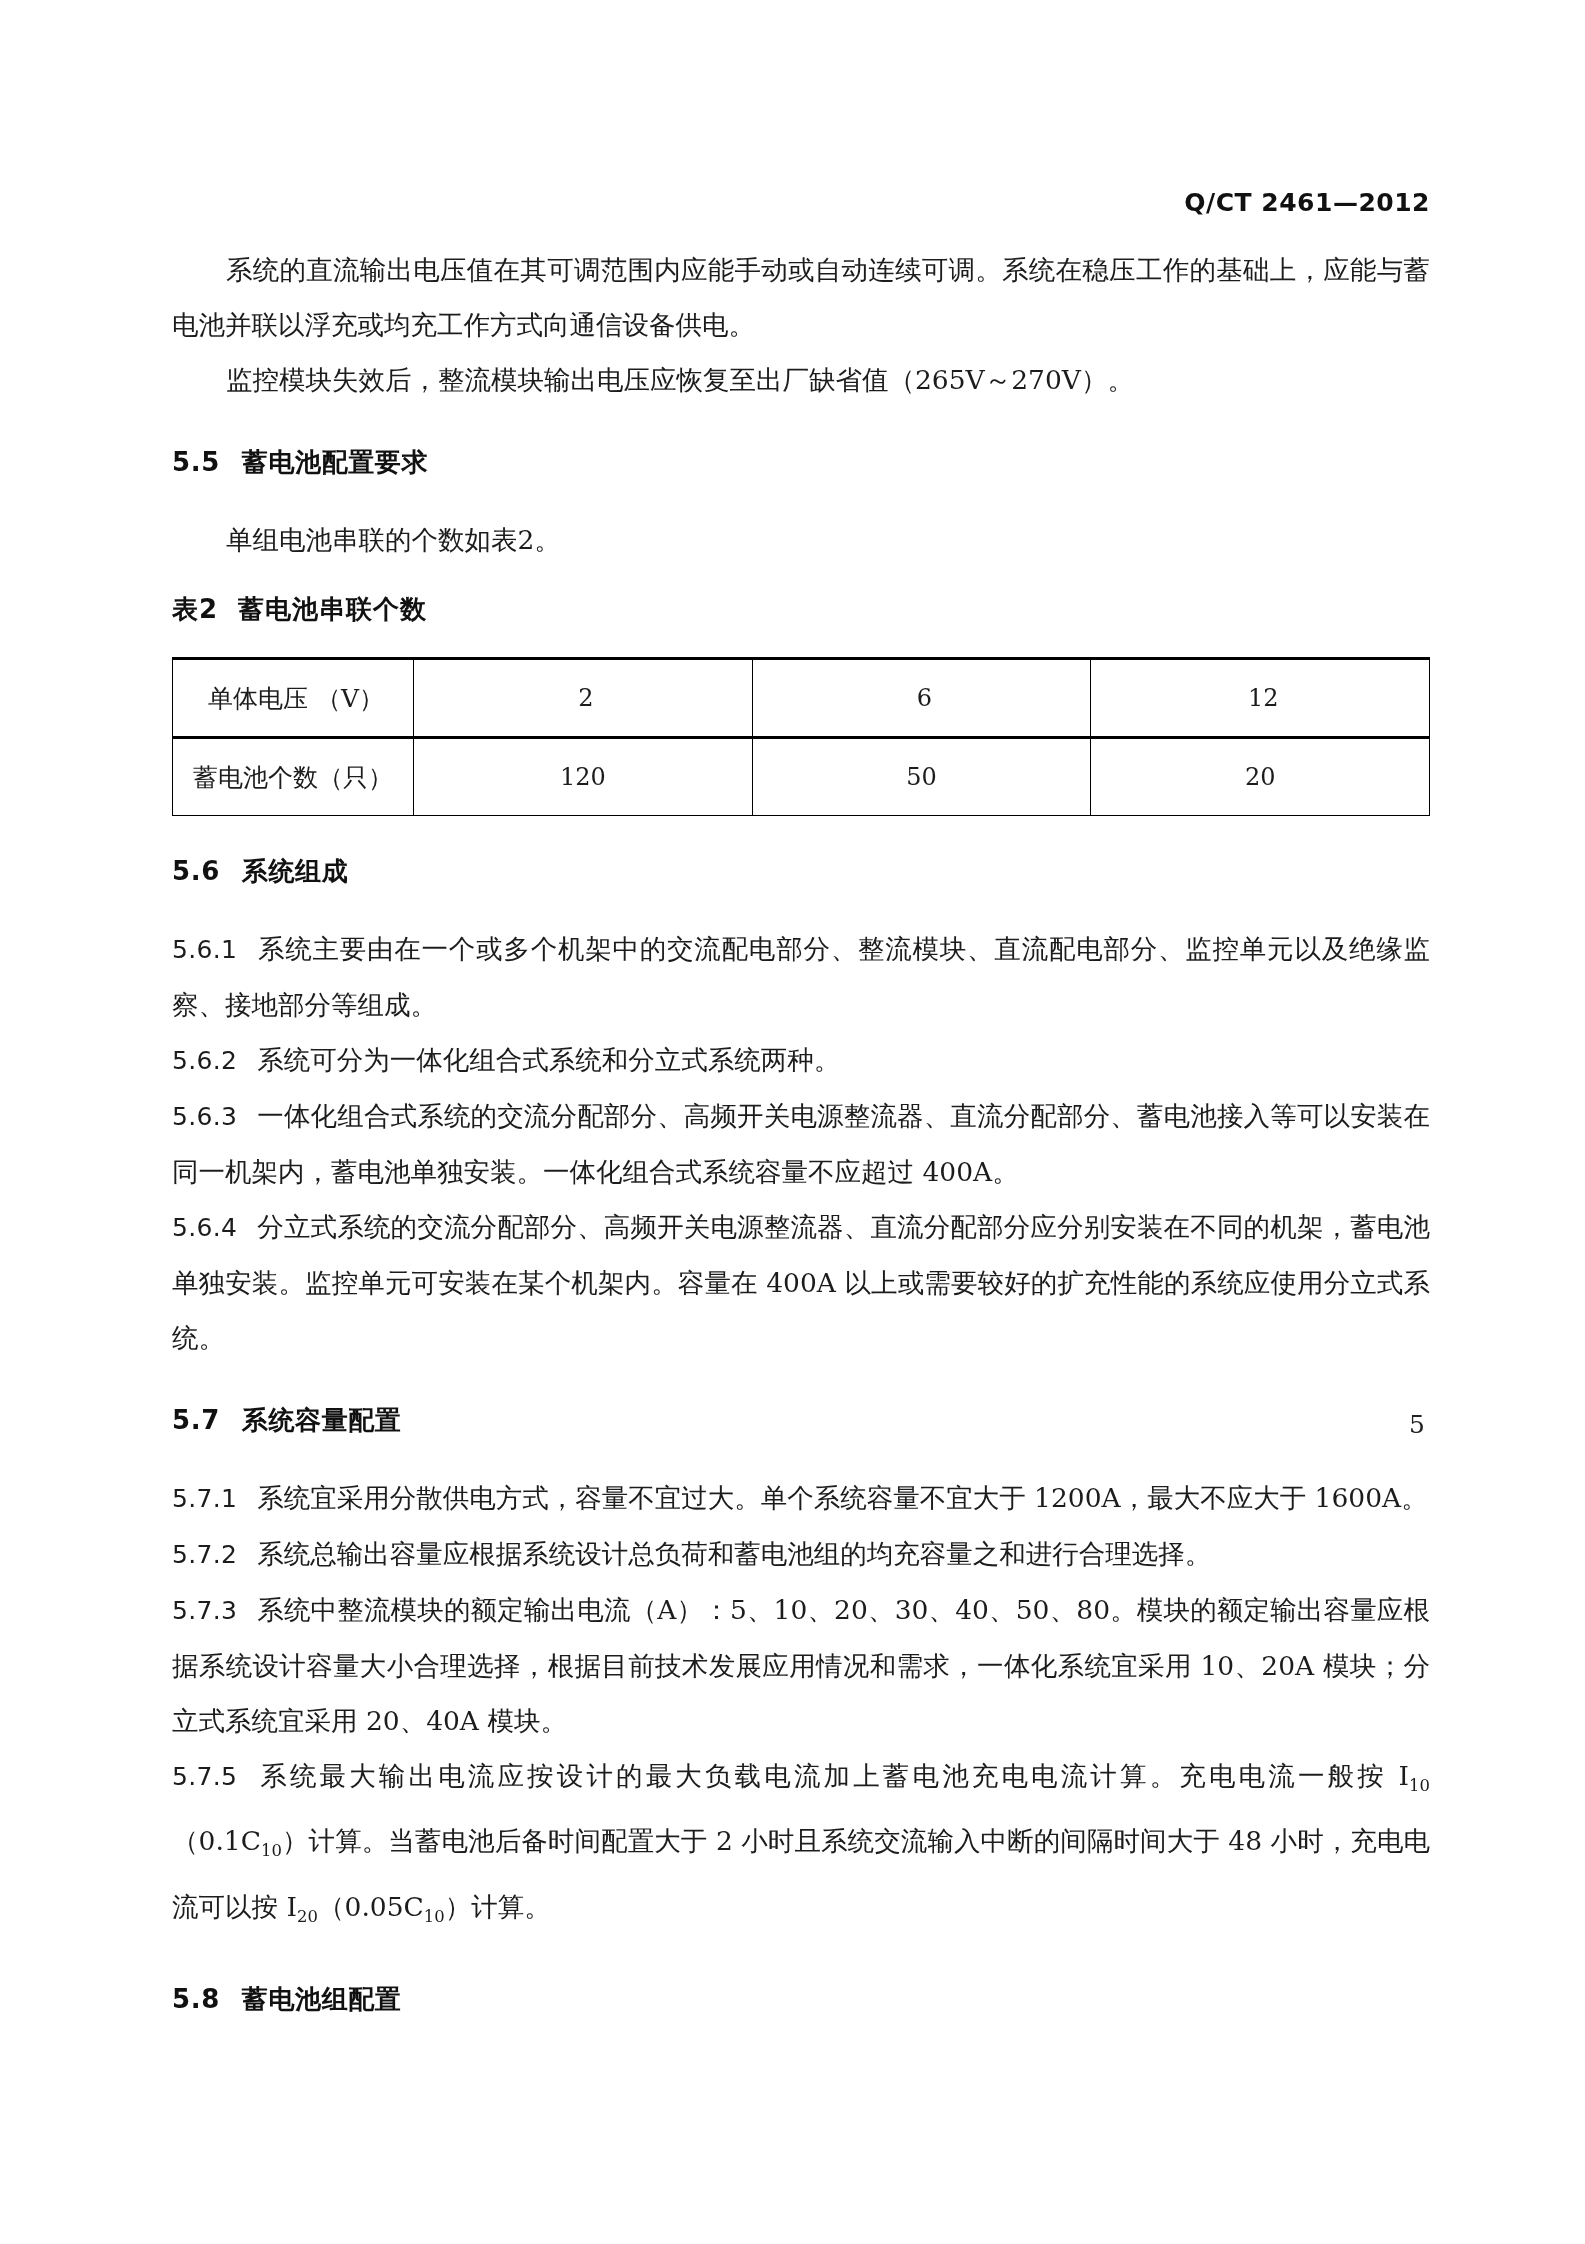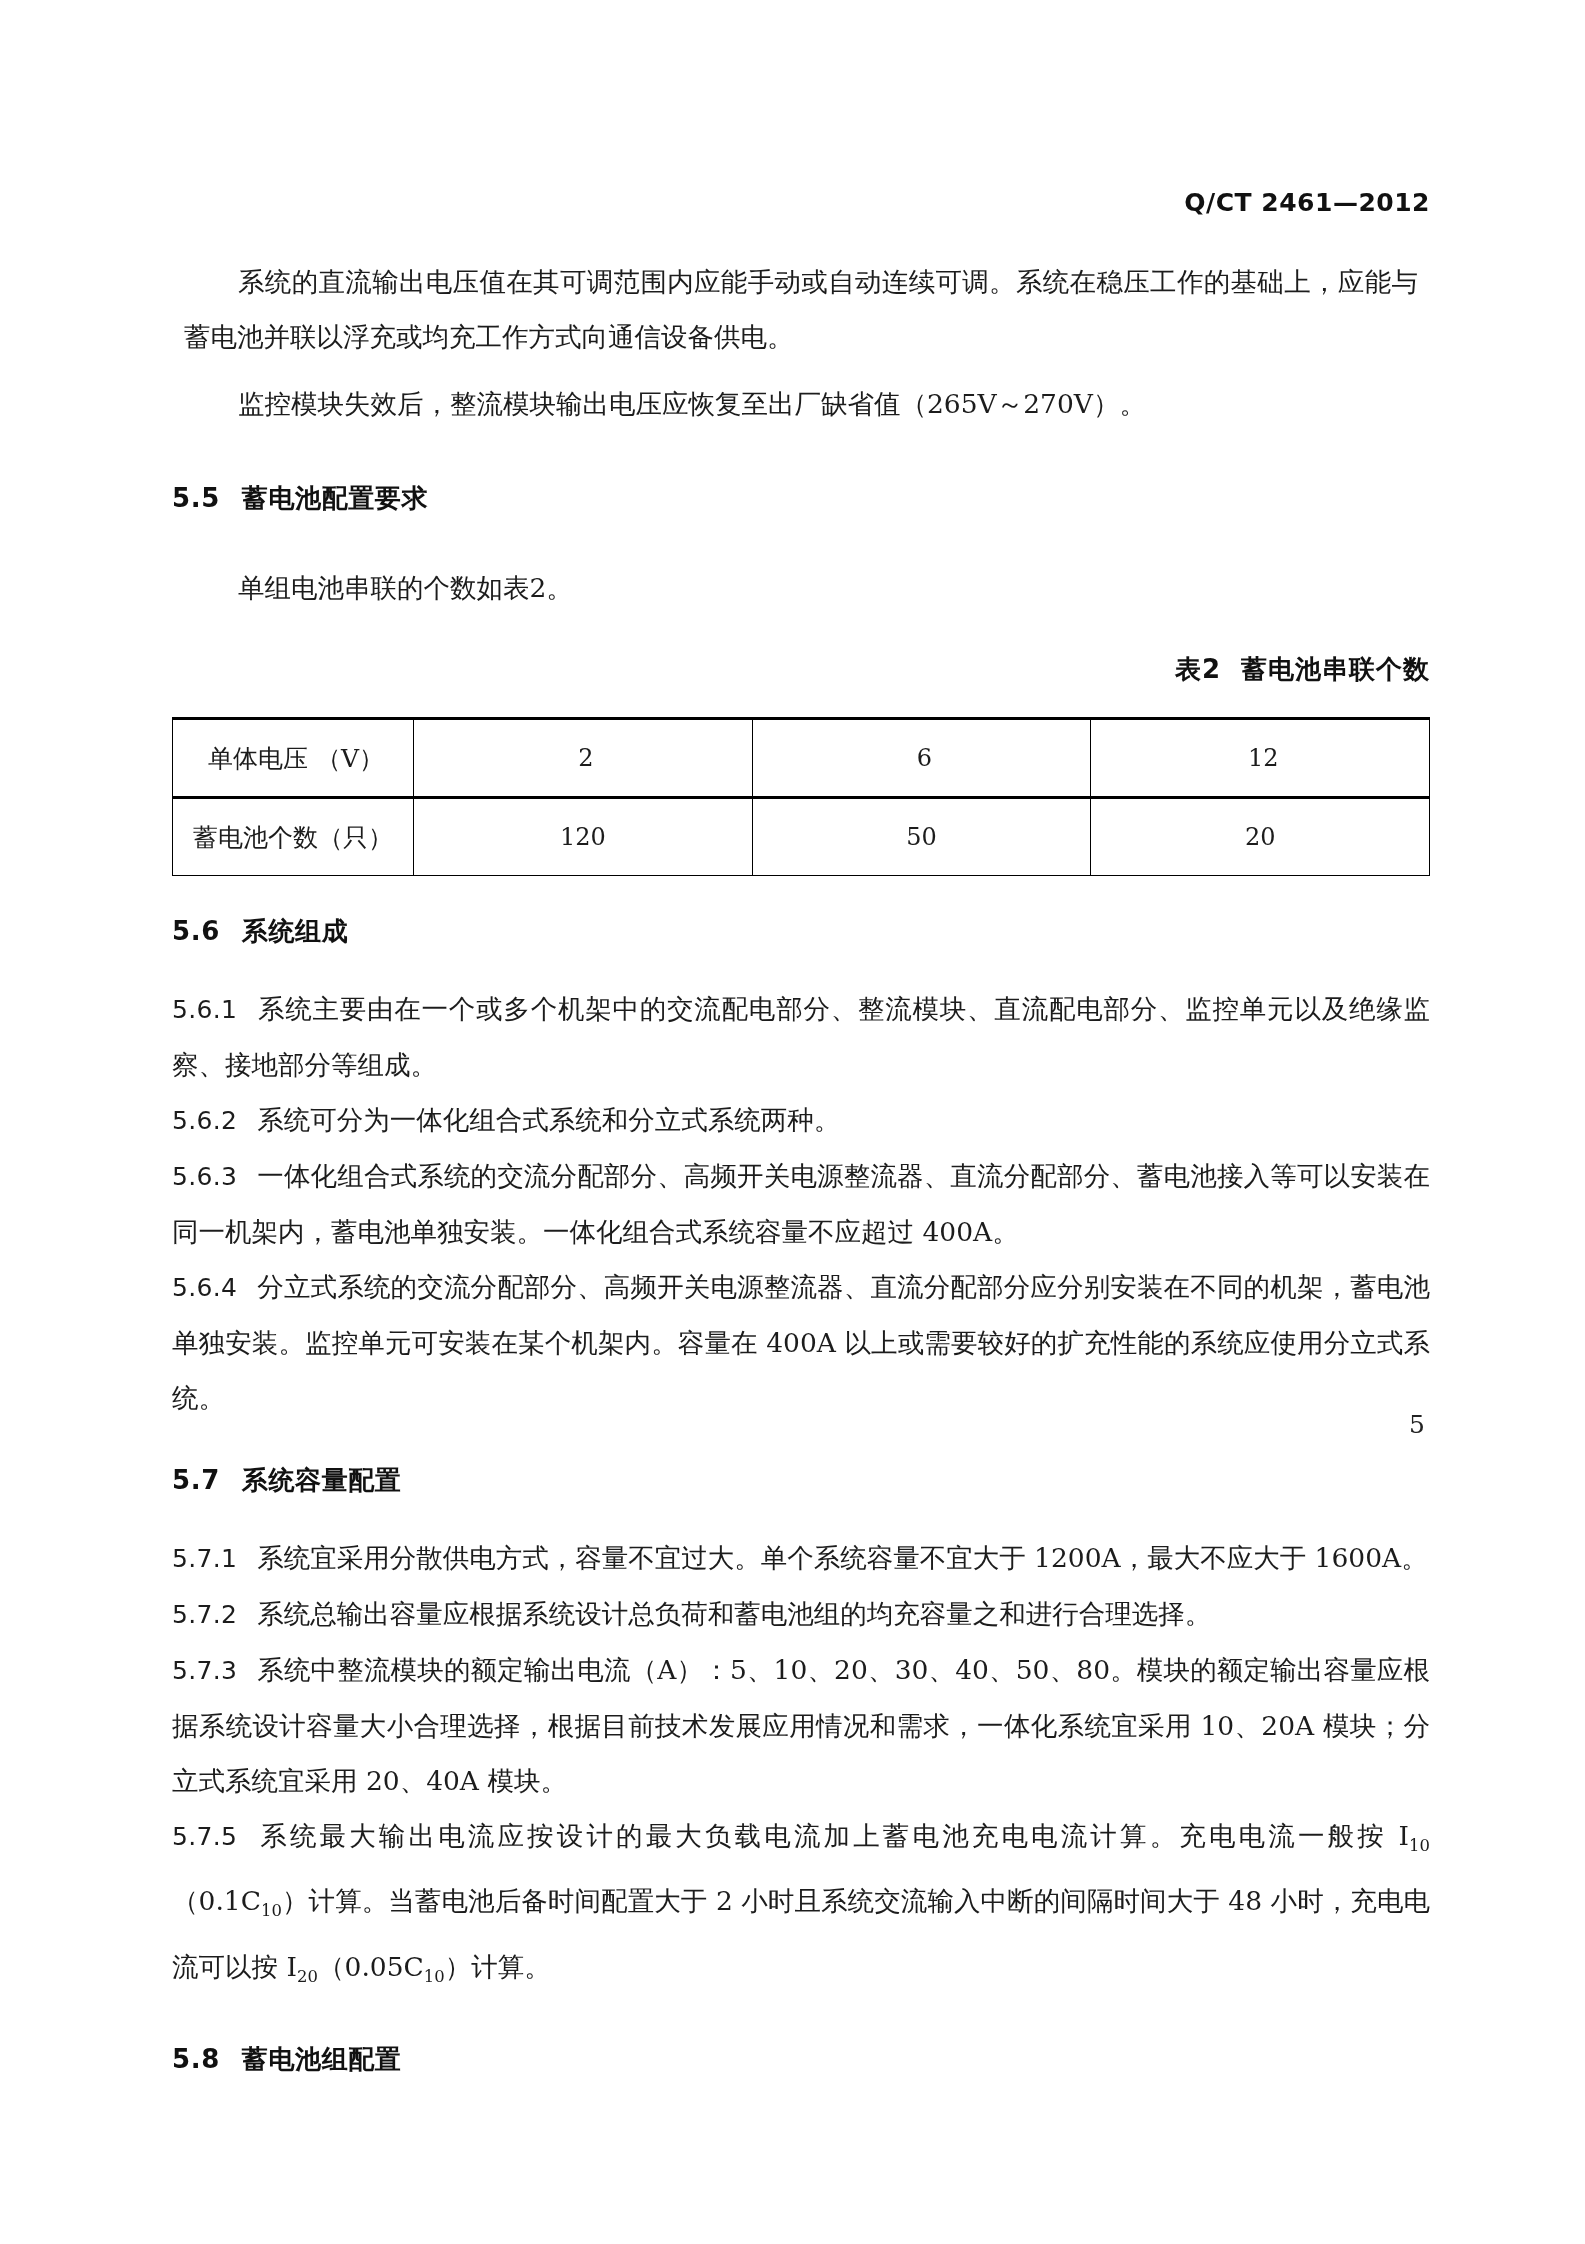--- a/index.html
+++ b/index.html
@@ -35,21 +35,21 @@
     white-space: nowrap;
   }
   
   .content {
     position: absolute;
     left: 172px;
     top: 242px;
     width: 1258px;
   }
   p.body, p.indent {
-    margin: 12px;
+    margin: 0;
     font-size: 26.5px;
     line-height: 55px;
     text-align: justify;
     text-justify: inter-ideograph;
     color: #1c1c1c;
     font-family: "DejaVu Serif", "Liberation Serif", serif;
   }
   p.indent { text-indent: 54px; }
   p.hang {
     margin: 0;
@@ -75,21 +75,21 @@
     letter-spacing: 0.6px;
     color: #111;
   }
   h2.sec .secnum { margin-right: 22px; }
   .sp-before-h { height: 28px; }
   .sp-after-h { height: 22px; }
   .sp-small { height: 16px; }
   
   .tbl-caption {
     margin: 0;
-    text-align: right;
+    text-align: left;
     font-family: "DejaVu Sans", "Liberation Sans", sans-serif;
     font-size: 26px;
     font-weight: bold;
     letter-spacing: 1px;
     line-height: 52px;
     color: #111;
   }
   .tbl-caption .capnum { margin-right: 20px; }
   table.spec {
     border-collapse: collapse;

